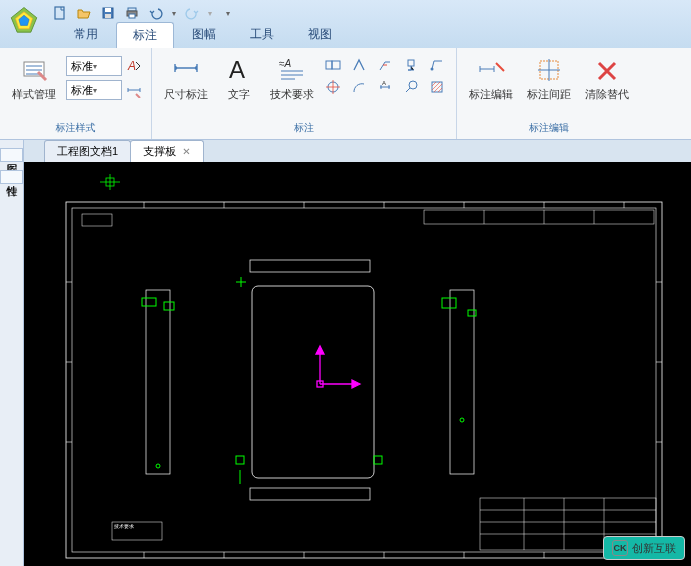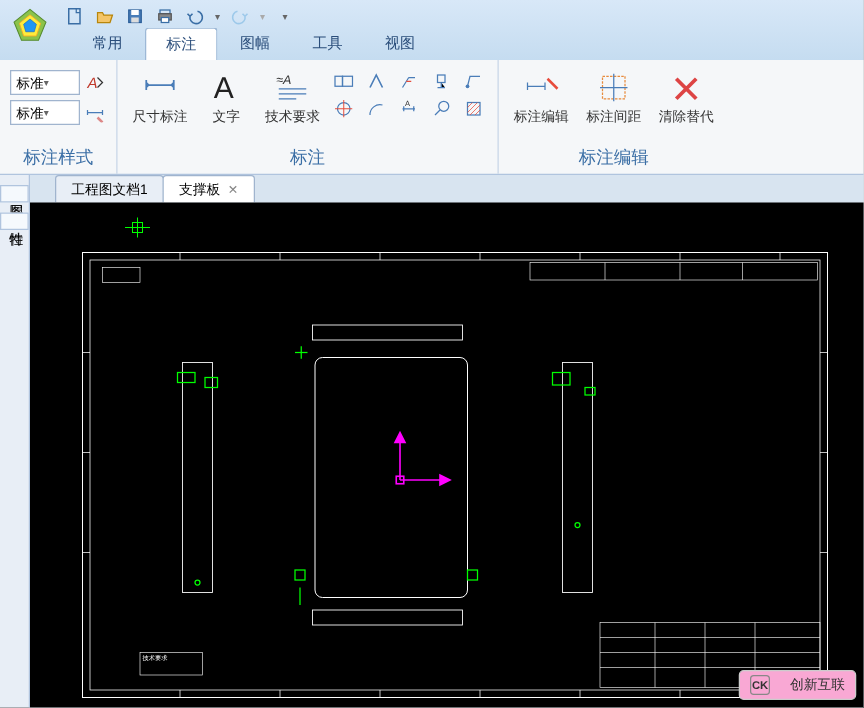--- a/index.html
+++ b/index.html
@@ -67,21 +67,21 @@
       flex-direction: column;
       justify-content: space-between;
     }
     .ribbon-group-content {
       display: flex;
       align-items: flex-start;
       gap: 6px;
     }
     .ribbon-group-label {
       text-align: center;
-      font-size: 14px;
+      font-size: 10px;
       color: #3a6ea5;
       padding-bottom: 2px;
     }
     .big-btn {
       display: flex;
       flex-direction: column;
       align-items: center;
       gap: 2px;
       cursor: pointer;
       padding: 2px 4px;
@@ -205,28 +205,29 @@
       position: absolute;
       inset: 0;
     }
     .canvas svg { width: 100%; height: 100%; }
     
     
     .watermark {
       position: absolute;
       bottom: 6px;
       right: 6px;
-      background: #f9a8d4;
+      background: #14b8a6;
       border: 1px solid #ccc;
       border-radius: 4px;
       padding: 3px 8px;
       font-size: 11px;
       color: #333;
       display: flex;
-      gap: 16px;
+      align-items: center;
+      gap: 4px;
     }
     .watermark .wm-ico {
       width: 16px; height: 16px;
       border: 1px solid #888;
       border-radius: 3px;
       display: flex; align-items: center; justify-content: center;
       font-size: 9px;
       font-weight: bold;
     }
   </style>
@@ -287,20 +288,30 @@
     <div class="tab">图幅</div>
     <div class="tab">工具</div>
     <div class="tab">视图</div>
   </div>
 </div>
 
 <div class="ribbon">
 
   <div class="ribbon-group">
     <div class="ribbon-group-content">
+      <div class="big-btn">
+        <div class="ico">
+          <svg width="28" height="28" viewBox="0 0 28 28">
+              <rect x="4" y="6" width="20" height="14" fill="#fff" stroke="#888"></rect>
+              <path d="M6 10 L22 10 M6 14 L22 14 M6 18 L22 18" stroke="#4a7db8"></path>
+              <path d="M18 16 L26 24" stroke="#d88" stroke-width="3"></path>
+            </svg>
+        </div>
+        <span class="big-btn-label">样式管理</span>
+      </div>
       <div class="combo-stack">
         <div class="combo-row">
           <div class="combo">
               <span>标准</span>
             </div>
           <div class="mini-btn">
               <svg width="16" height="16" viewBox="0 0 16 16">
                 <text x="2" y="12" font-size="12" font-style="italic" fill="#c0392b" font-family="serif">A</text>
                 <path d="M10 4 L14 8 L10 12" stroke="#333" fill="none"></path>
               </svg>

